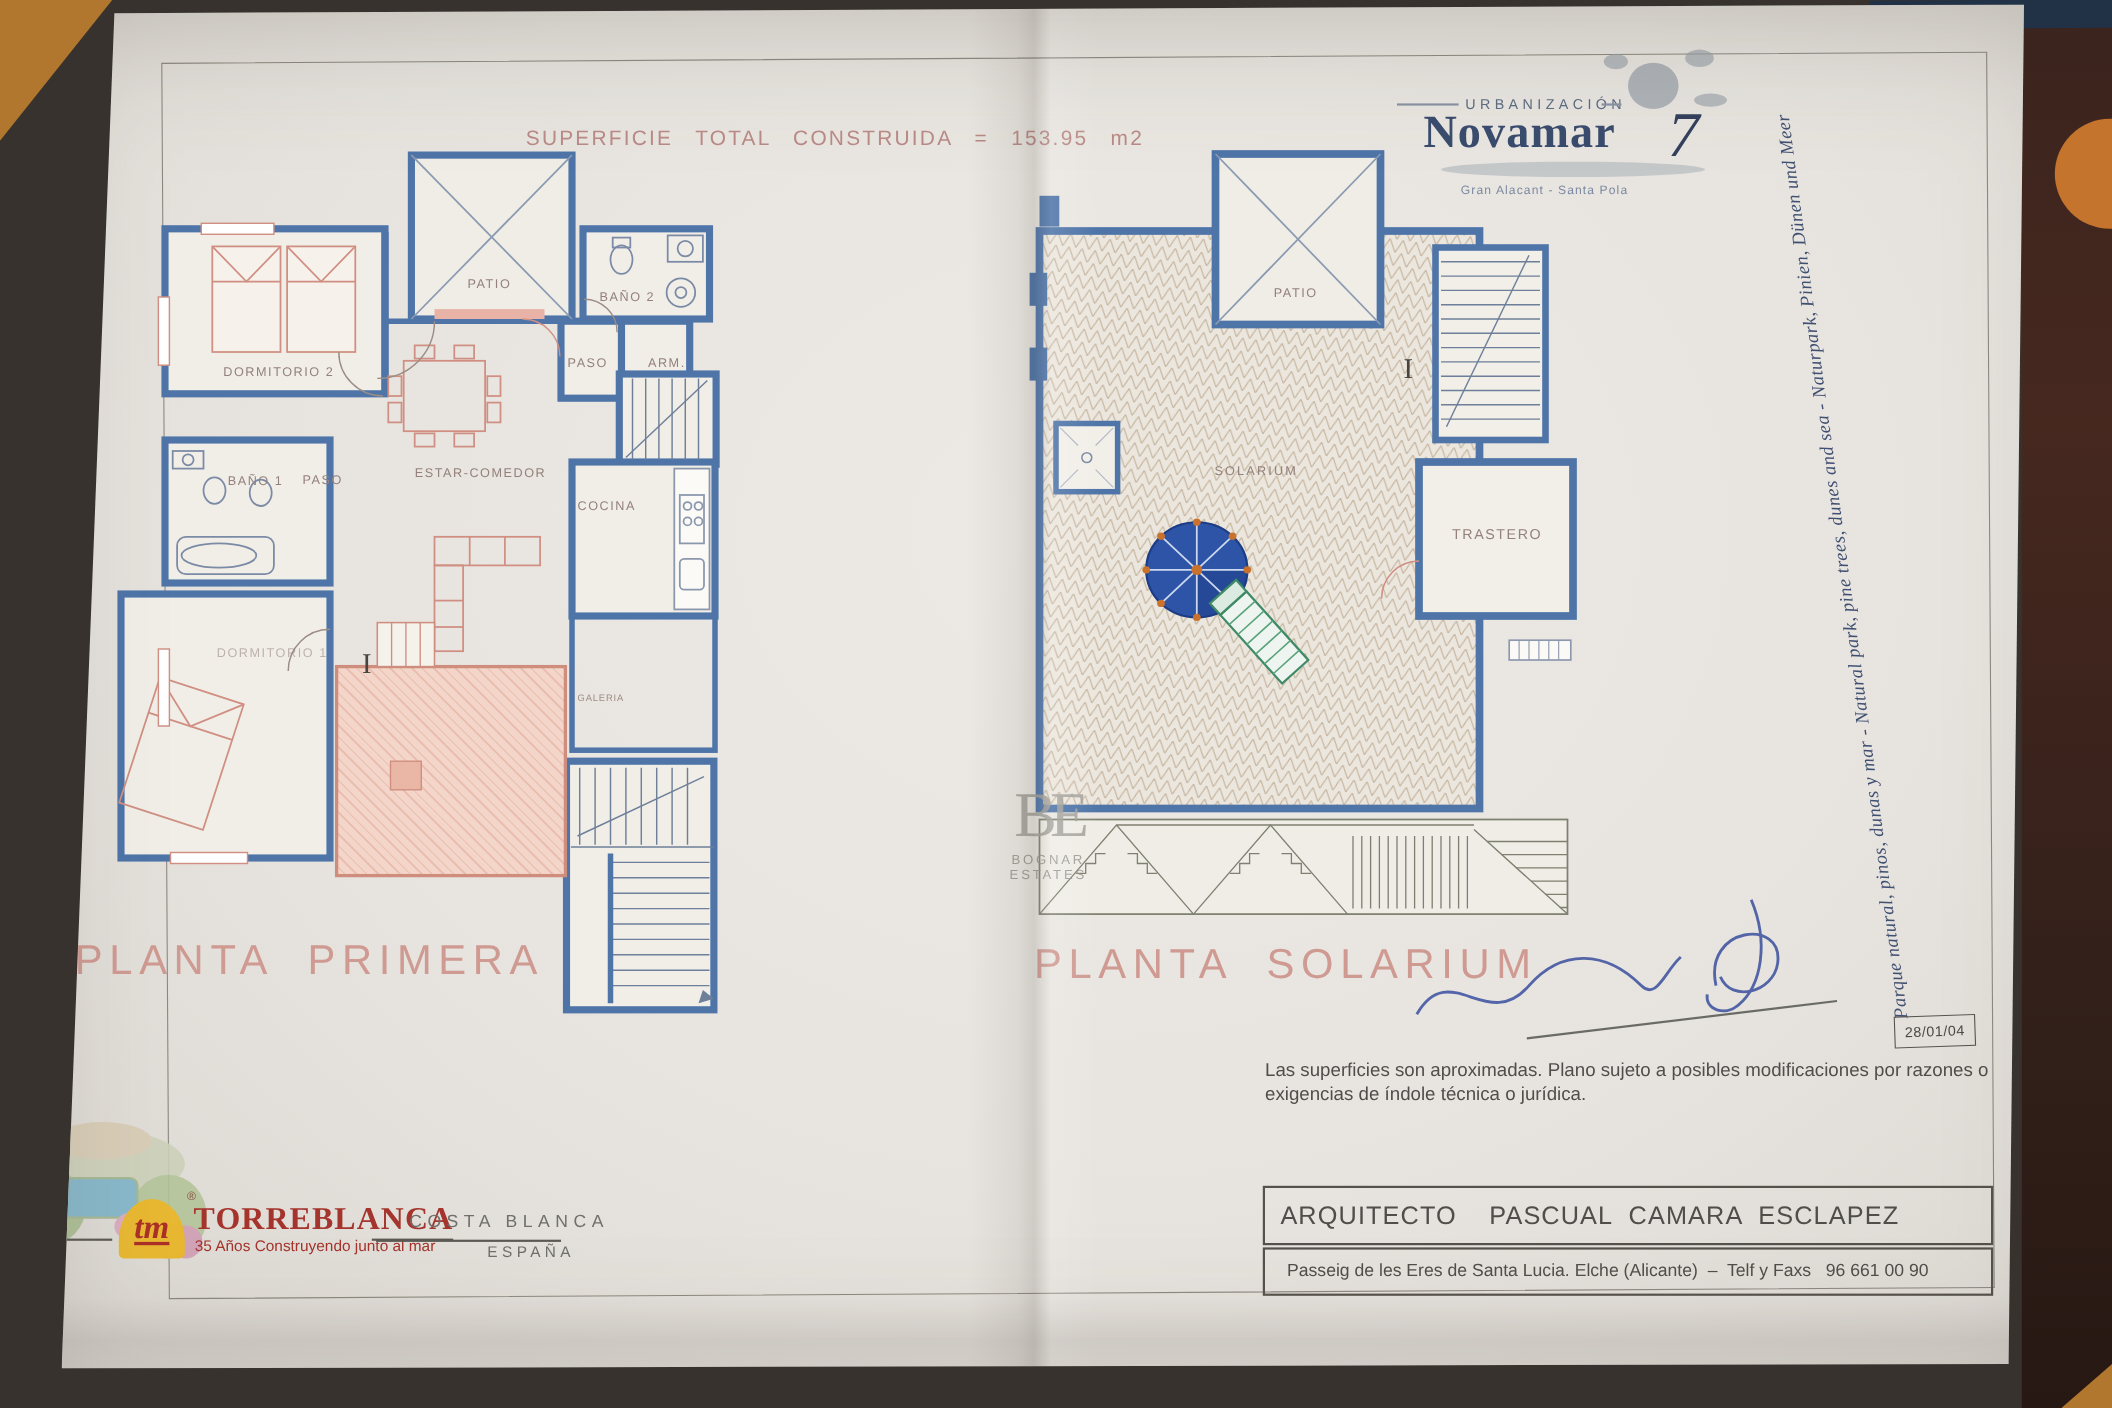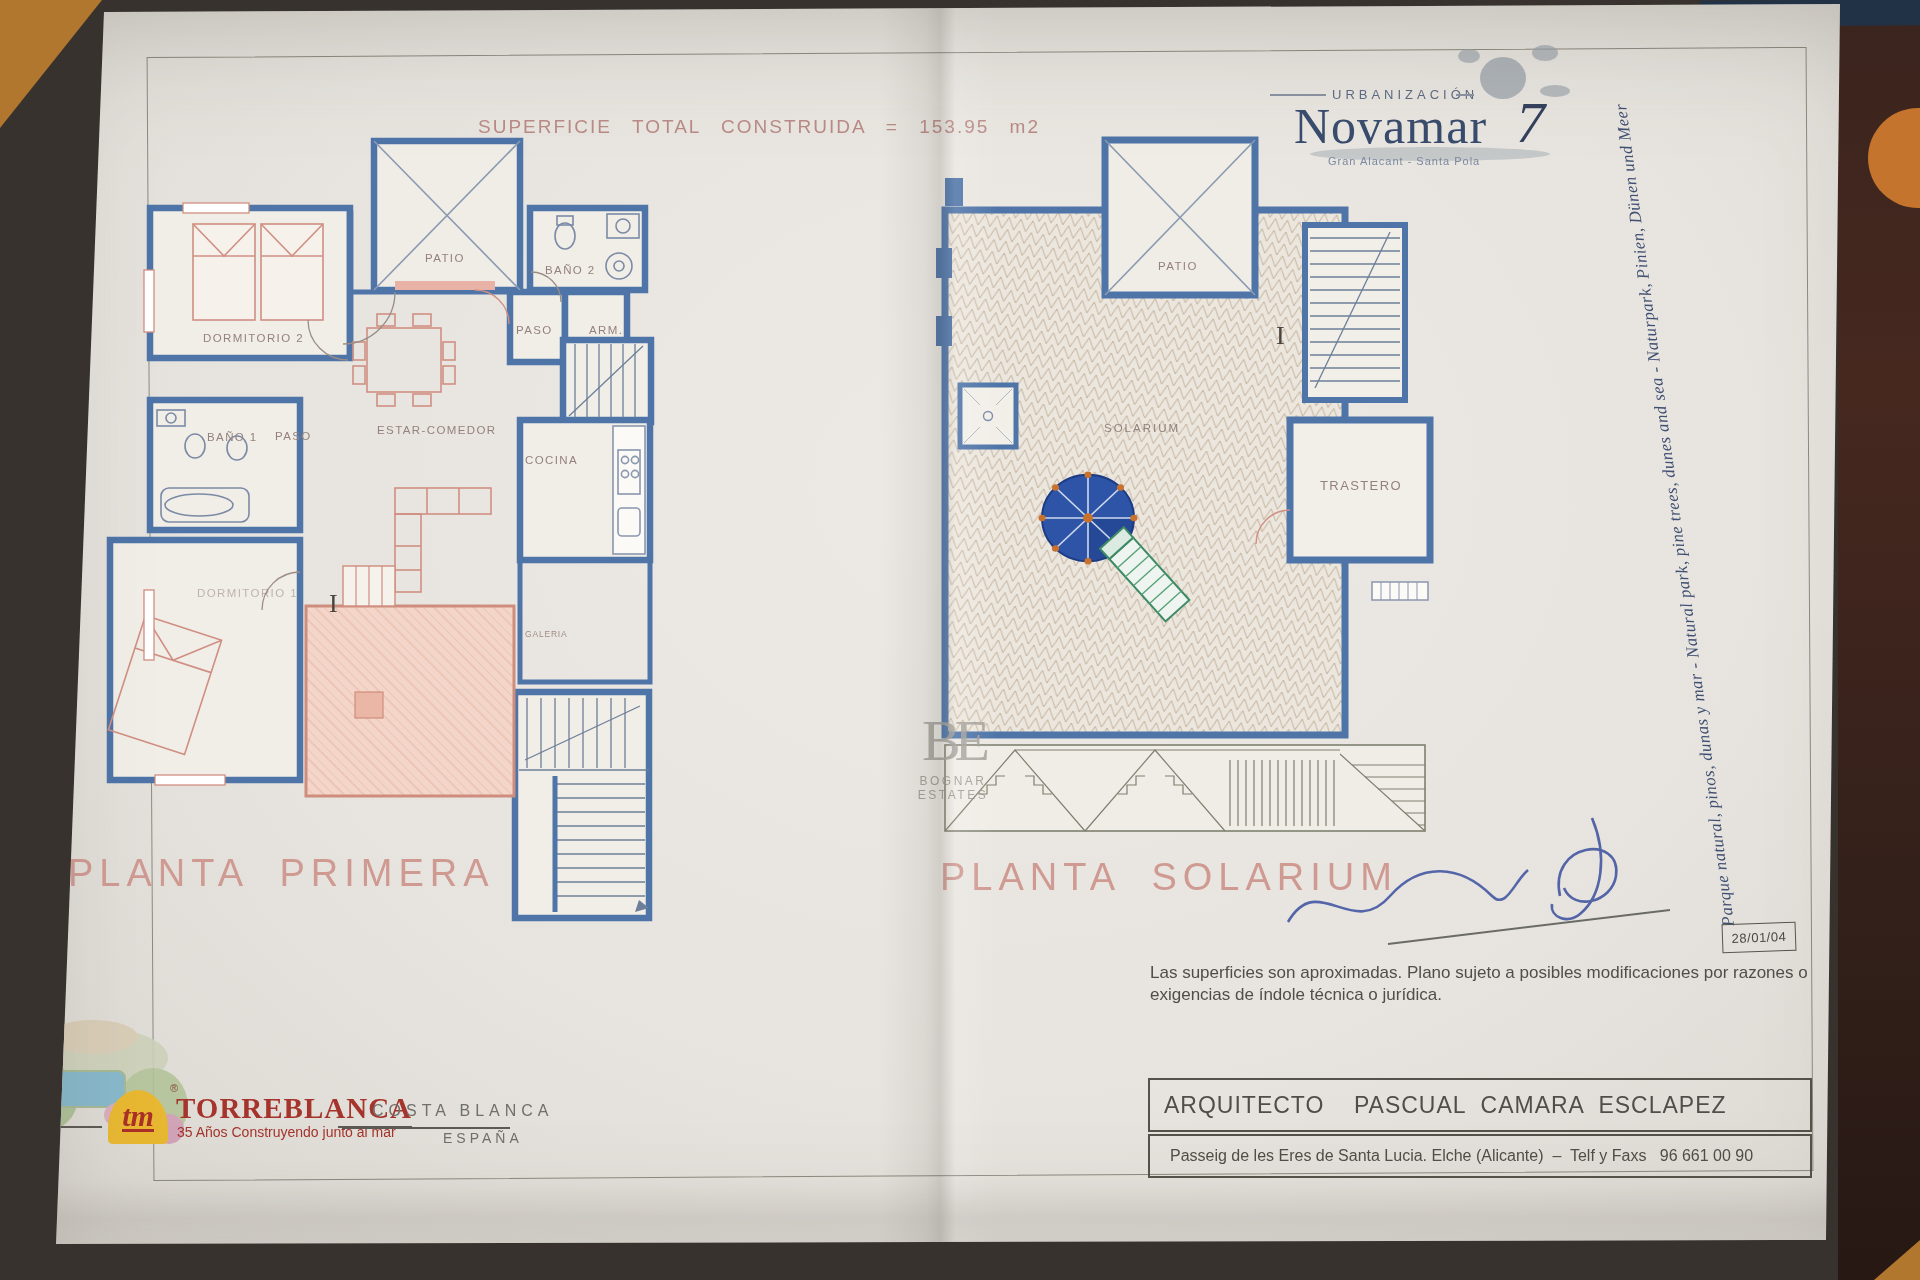--- a/index.html
+++ b/index.html
@@ -31,24 +31,24 @@
     border:1.5px solid rgba(118,115,106,.8);transform:rotate(-.35deg);}
   
   .superficie{left:478px;top:116px;font-size:19px;letter-spacing:2px;word-spacing:13px;
     color:#ba8a87;white-space:nowrap;}
   .novamar{left:1270px;top:55px;width:340px;height:130px;color:#3a4c6e;}
   .nv-sun{left:210px;top:2px;width:46px;height:42px;border-radius:50%;background:#9aa1a9;opacity:.75;}
   .nv-ray{position:absolute;background:#9aa1a9;opacity:.65;border-radius:50%;}
   .nv-urb{position:absolute;left:62px;top:32px;font-size:13px;letter-spacing:4px;color:#5c6c82;}
   .nv-line{position:absolute;height:1.5px;background:#8a93a2;top:39px;}
   .nv-main{position:absolute;left:24px;top:42px;font-family:"Liberation Serif",serif;
-    font-size:50px;color:#3a4c6e;letter-spacing:1px;}
+    font-size:42px;color:#3a4c6e;letter-spacing:1px;font-weight:bold;}
   .nv-seven{position:absolute;left:246px;top:34px;font-family:"Liberation Serif",serif;
     font-style:italic;font-size:58px;color:#33415c;}
-  .nv-sub{position:absolute;left:58px;top:100px;font-size:11px;color:#7b89a0;letter-spacing:1px;filter:blur(.4px);text-align:center;}
+  .nv-sub{position:absolute;left:58px;top:112px;font-size:11px;color:#7b89a0;letter-spacing:1px;filter:blur(.4px);text-align:center;}
   .nv-land{position:absolute;left:40px;top:92px;width:240px;height:14px;background:#9aa3ad;opacity:.45;border-radius:50%;}
   .motto{left:1245px;top:505px;width:860px;transform:rotate(-97.5deg);
     font-family:"Liberation Serif",serif;font-style:italic;font-size:17px;
     color:#405072;letter-spacing:.4px;white-space:nowrap;text-align:center;}
   
   .plan-title{font-size:38px;letter-spacing:6px;word-spacing:16px;color:#cf9a92;white-space:nowrap;}
   .title-primera{left:68px;top:852px;}
   .title-solarium{left:940px;top:856px;}
   svg text.rlabel{font-family:"Liberation Sans",sans-serif;font-size:11.5px;
     letter-spacing:1.4px;fill:#95817c;}

